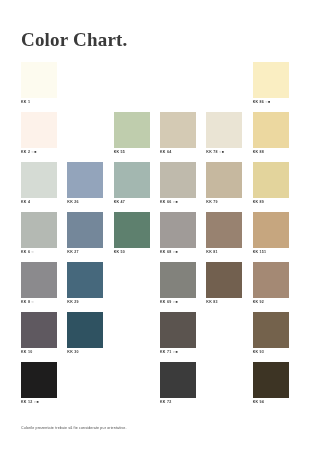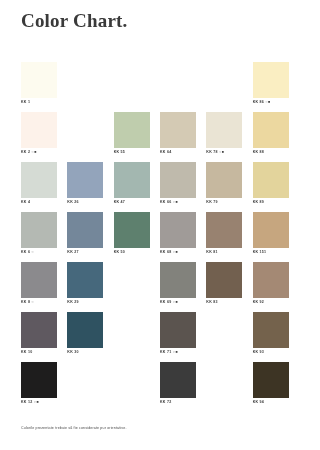--- a/index.html
+++ b/index.html
@@ -15,21 +15,21 @@
   }
   .page {
     position: relative;
     width: 320px;
     height: 450px;
     box-sizing: border-box;
   }
   .title {
     position: absolute;
     left: 21px;
-    top: 10px;
+    top: 29px;
     font-family: "Liberation Serif", serif;
     font-size: 19px;
     font-weight: 700;
     color: #3a3a3a;
     letter-spacing: 0.2px;
     white-space: nowrap;
   }
   .grid {
     position: absolute;
     left: 21px;

